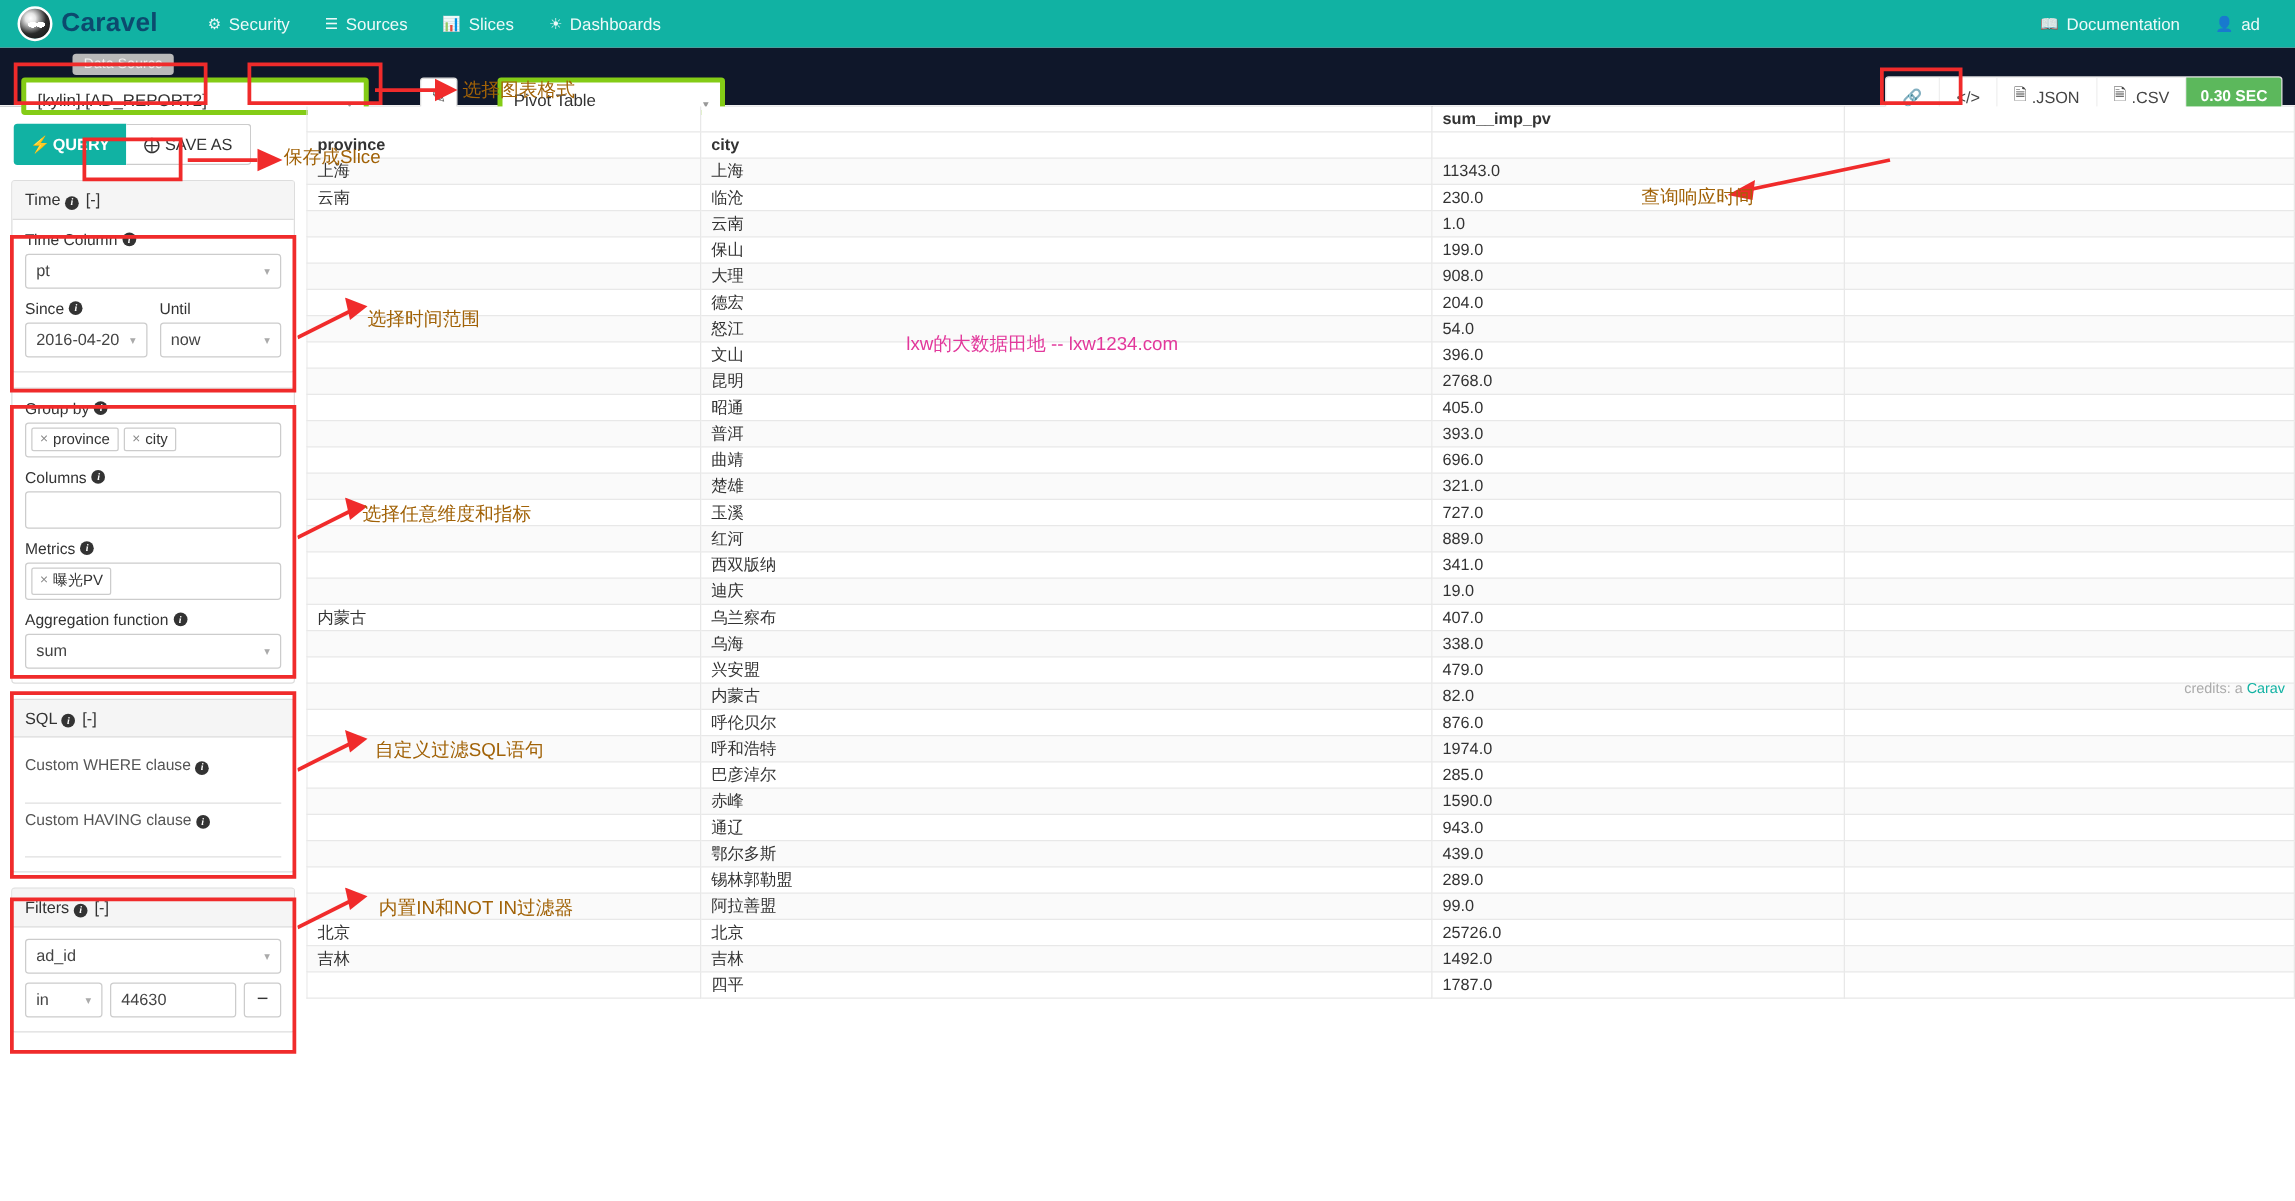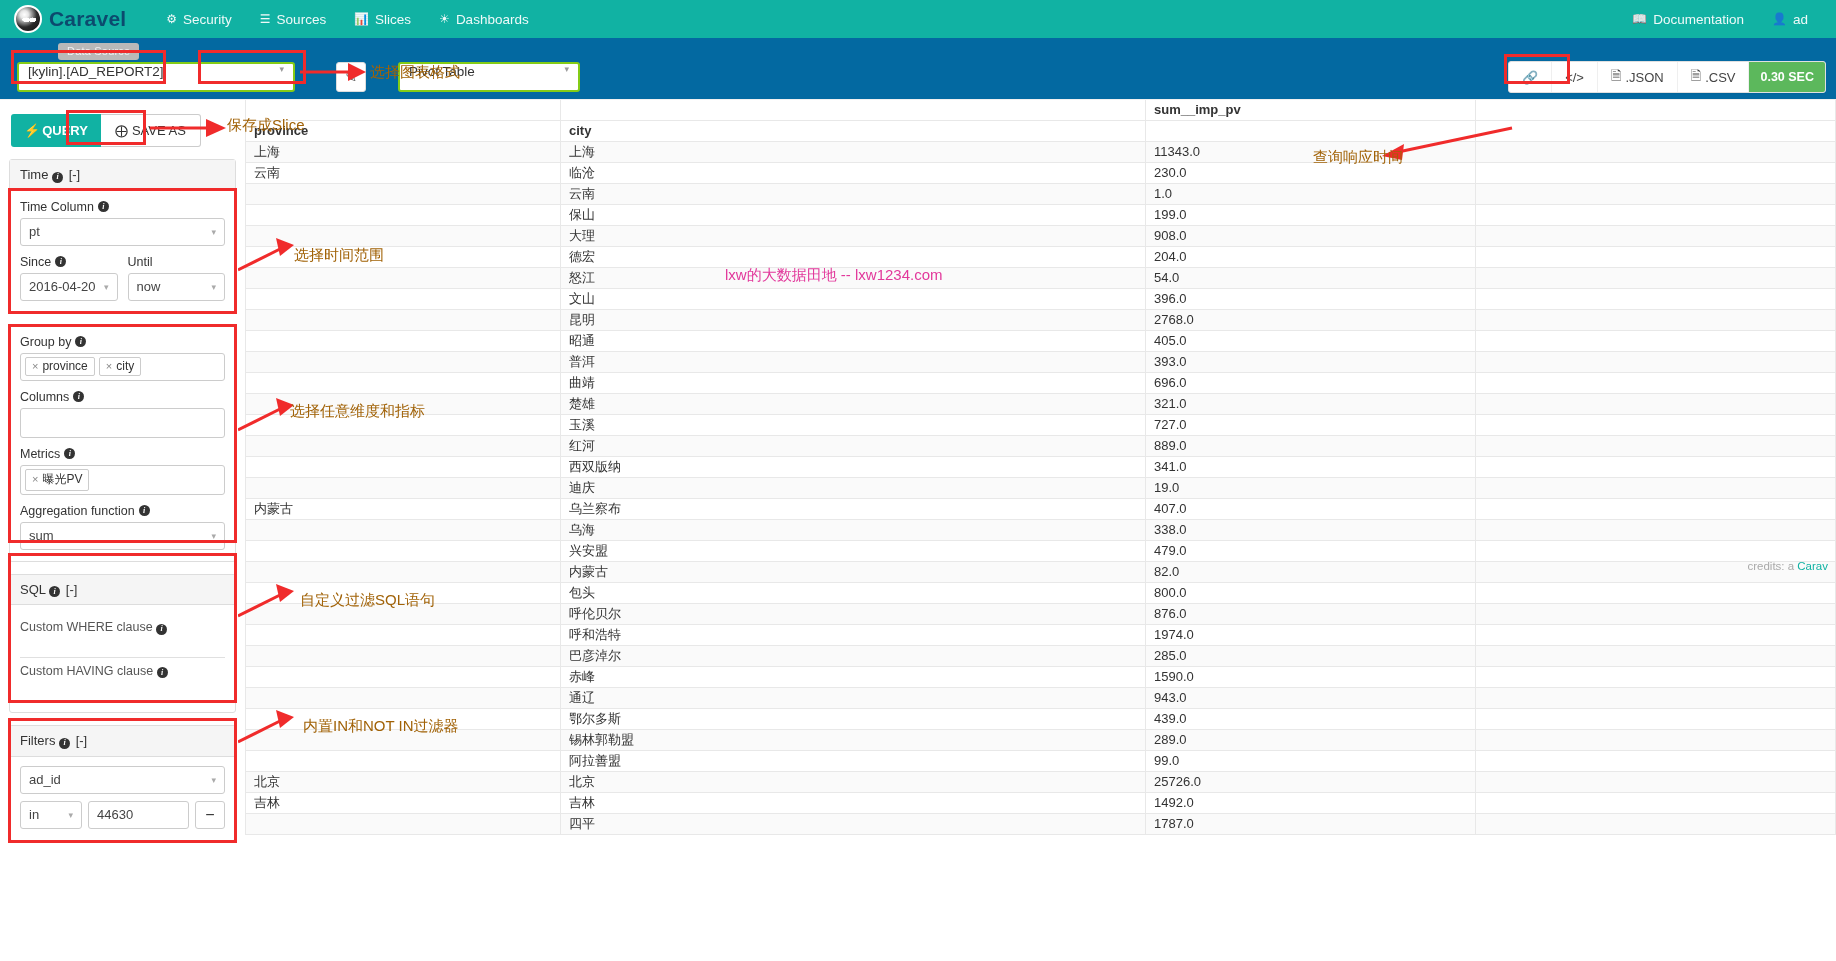--- a/index.html
+++ b/index.html
@@ -52,37 +52,37 @@
     font-size: 13.5px;
     cursor: pointer;
     white-space: nowrap;
   }
   .nav-right { margin-left: auto; display: flex; align-items: center; }
   .nav-icon { font-size: 12px; display:inline-block; }
 
   
   .toolrow {
     position: relative;
-    height: 62px;
-    background: #0369a1;
+    height: 47px;
+    background: #0f172a;
     border-bottom: 1px solid #f0f0f0;
   }
   .datasource-tooltip {
     position: absolute; left: 58px; top: 5px;
     background: #b9b9b9; color: #f2f2f2;
     font-size: 11px; padding: 2px 9px 3px; border-radius: 3px;
     letter-spacing: .2px;
   }
   .ctl-select {
     position: absolute;
     height: 30px;
-    border: 2px solid #84cc16;
+    border: 4px solid #84cc16;
     border-radius: 3px;
     background: #fff;
-    display: flex; align-items: flex-start;
+    display: flex; align-items: flex-end;
     padding: 0 9px;
     font-size: 13.5px;
     color: #333;
     cursor: pointer;
   }
   .ctl-select .caret {
     margin-left: auto; color: #999; font-size: 9px; padding-left:10px;
   }
   #datasource-select { left: 17px; top: 24px; width: 278px; }
   #viz-select { left: 398px; top: 24px; width: 182px; }
@@ -634,26 +634,20 @@
               <td></td>
             </tr>
             <tr>
               <td></td>
               <td>内蒙古</td>
               <td class="num">82.0</td>
               <td></td>
             </tr>
             <tr>
               <td></td>
-              <td>包头</td>
-              <td class="num">800.0</td>
-              <td></td>
-            </tr>
-            <tr>
-              <td></td>
               <td>呼伦贝尔</td>
               <td class="num">876.0</td>
               <td></td>
             </tr>
             <tr>
               <td></td>
               <td>呼和浩特</td>
               <td class="num">1974.0</td>
               <td></td>
             </tr>

